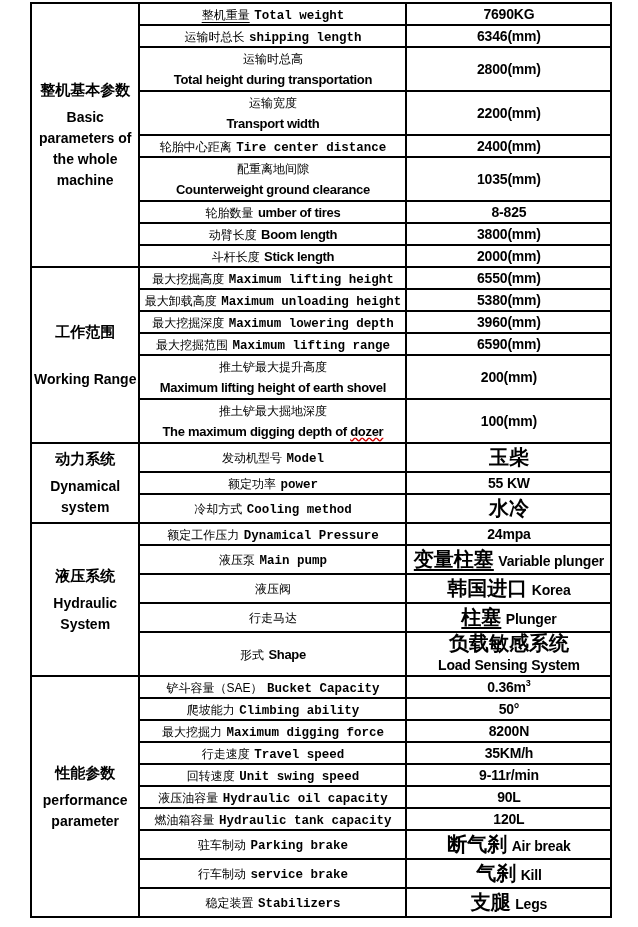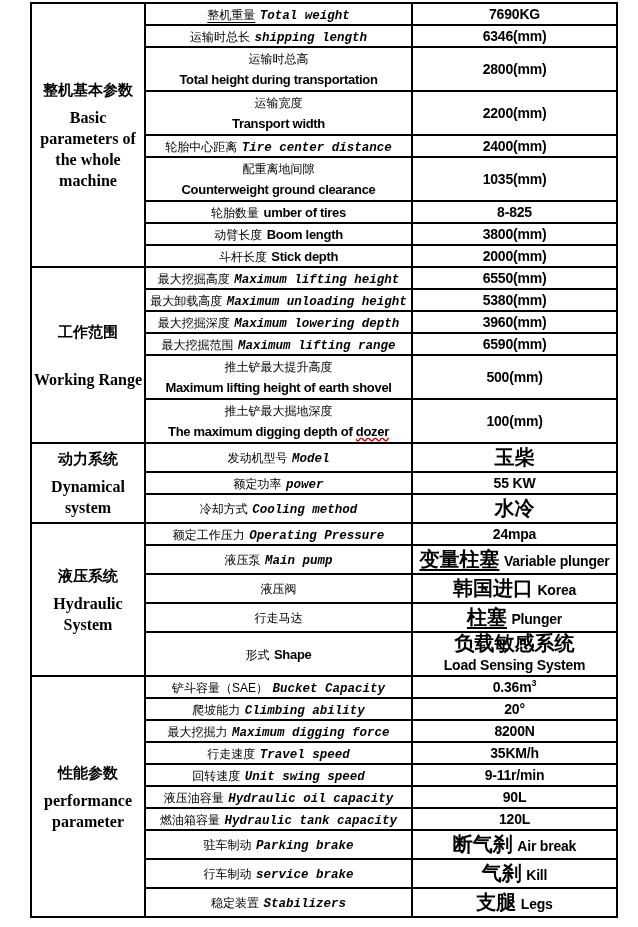--- a/index.html
+++ b/index.html
@@ -41,41 +41,40 @@
   
   td.cat { background: #ffffff; }
   .cat-zh {
     font-size: 15px;
     font-weight: bold;
     line-height: 21px;
     margin-bottom: 7px;
     white-space: nowrap;
   }
   .cat-en {
-    font-family: Liberation Serif, serif;
-    font-weight: bold;
-    font-size: 16px;
+    font-family: Liberation Sans, sans-serif;
+    font-weight: bold;
+    font-size: 14px;
     line-height: 21px;
     white-space: nowrap;
   }
   .cat-gap { height: 20px; }
 
   
   .p-zh {
     font-size: 12px;
     font-weight: normal;
     white-space: nowrap;
   }
   .p-zh.u { text-decoration: underline; text-underline-offset: 3px; }
   .en-mono {
     font-family: "Liberation Mono", monospace;
     font-weight: bold;
     font-size: 12.5px;
     white-space: nowrap;
-    font-style: italic;
   }
   .en-narrow {
     font-family: Liberation Sans, sans-serif;
     font-weight: bold;
     font-size: 13px;
     letter-spacing: -0.3px;
     white-space: nowrap;
   }
   .stack-line { line-height: 20px; }
   .err {
@@ -152,21 +151,21 @@
         </tr>
         <tr class="row-short">
           <td class="param"><span class="p-zh">轮胎数量</span> <span class="en-narrow">umber of tires</span></td>
           <td class="value"><span class="v-text">8-825</span></td>
         </tr>
         <tr class="row-short">
           <td class="param"><span class="p-zh">动臂长度</span> <span class="en-narrow">Boom length</span></td>
           <td class="value"><span class="v-text">3800(mm)</span></td>
         </tr>
         <tr class="row-short">
-          <td class="param"><span class="p-zh">斗杆长度</span> <span class="en-narrow">Stick depth</span></td>
+          <td class="param"><span class="p-zh">斗杆长度</span> <span class="en-narrow">Stick length</span></td>
           <td class="value"><span class="v-text">2000(mm)</span></td>
         </tr>
         <tr class="row-short">
           <td class="cat" rowspan="6">
             <div class="cat-zh">工作范围</div>
             <div class="cat-gap"></div>
             <div class="cat-en">Working Range</div>
           </td>
           <td class="param"><span class="p-zh">最大挖掘高度</span> <span class="en-mono">Maximum lifting height</span></td>
           <td class="value"><span class="v-text">6550(mm)</span></td>
@@ -181,21 +180,21 @@
         </tr>
         <tr class="row-short">
           <td class="param"><span class="p-zh">最大挖掘范围</span> <span class="en-mono">Maximum lifting range</span></td>
           <td class="value"><span class="v-text">6590(mm)</span></td>
         </tr>
         <tr class="row-tall">
           <td class="param">
             <div class="stack-line"><span class="p-zh">推土铲最大提升高度</span></div>
             <div class="stack-line"><span class="en-narrow">Maximum lifting height of earth shovel</span></div>
           </td>
-          <td class="value"><span class="v-text">500(mm)</span></td>
+          <td class="value"><span class="v-text">200(mm)</span></td>
         </tr>
         <tr class="row-tall">
           <td class="param">
             <div class="stack-line"><span class="p-zh">推土铲最大掘地深度</span></div>
             <div class="stack-line"><span class="en-narrow">The maximum digging depth of <span class="en-narrow err">dozer</span></span></div>
           </td>
           <td class="value"><span class="v-text">100(mm)</span></td>
         </tr>
         <tr class="row-short">
           <td class="cat" rowspan="3">
@@ -213,21 +212,21 @@
         <tr class="row-short">
           <td class="param"><span class="p-zh">冷却方式</span> <span class="en-mono">Cooling method</span></td>
           <td class="value"><span class="v-zh">水冷</span></td>
         </tr>
         <tr class="row-short">
           <td class="cat" rowspan="5">
             <div class="cat-zh">液压系统</div>
             <div class="cat-en">Hydraulic</div>
             <div class="cat-en">System</div>
           </td>
-          <td class="param"><span class="p-zh">额定工作压力</span> <span class="en-mono">Operating Pressure</span></td>
+          <td class="param"><span class="p-zh">额定工作压力</span> <span class="en-mono">Dynamical Pressure</span></td>
           <td class="value"><span class="v-text">24mpa</span></td>
         </tr>
         <tr class="row-short">
           <td class="param"><span class="p-zh">液压泵</span> <span class="en-mono">Main pump</span></td>
           <td class="value"><span class="v-zh u">变量柱塞</span> <span class="v-text">Variable plunger</span></td>
         </tr>
         <tr class="row-short">
           <td class="param"><span class="p-zh">液压阀</span></td>
           <td class="value"><span class="v-zh">韩国进口</span> <span class="v-text">Korea</span></td>
         </tr>
@@ -246,21 +245,21 @@
           <td class="cat" rowspan="10">
             <div class="cat-zh">性能参数</div>
             <div class="cat-en">performance</div>
             <div class="cat-en">parameter</div>
           </td>
           <td class="param"><span class="p-zh">铲斗容量（SAE）</span> <span class="en-mono">Bucket Capacity</span></td>
           <td class="value"><span class="v-text">0.36m<sup class="v-sup">3</sup></span></td>
         </tr>
         <tr class="row-short">
           <td class="param"><span class="p-zh">爬坡能力</span> <span class="en-mono">Climbing ability</span></td>
-          <td class="value"><span class="v-text">20°</span></td>
+          <td class="value"><span class="v-text">50°</span></td>
         </tr>
         <tr class="row-short">
           <td class="param"><span class="p-zh">最大挖掘力</span> <span class="en-mono">Maximum digging force</span></td>
           <td class="value"><span class="v-text">8200N</span></td>
         </tr>
         <tr class="row-short">
           <td class="param"><span class="p-zh">行走速度</span> <span class="en-mono">Travel speed</span></td>
           <td class="value"><span class="v-text">35KM/h</span></td>
         </tr>
         <tr class="row-short">

